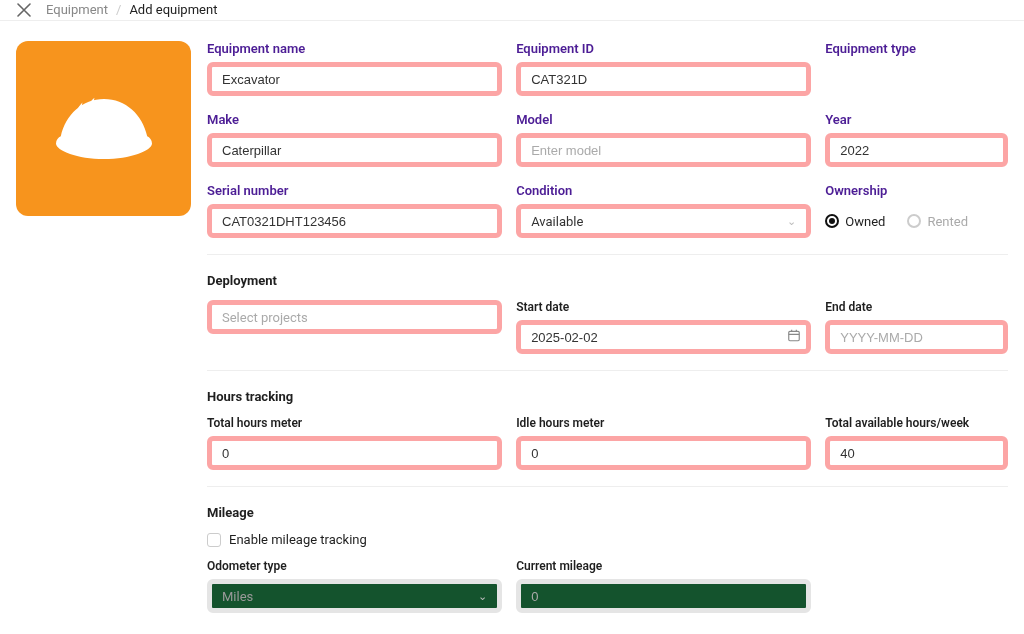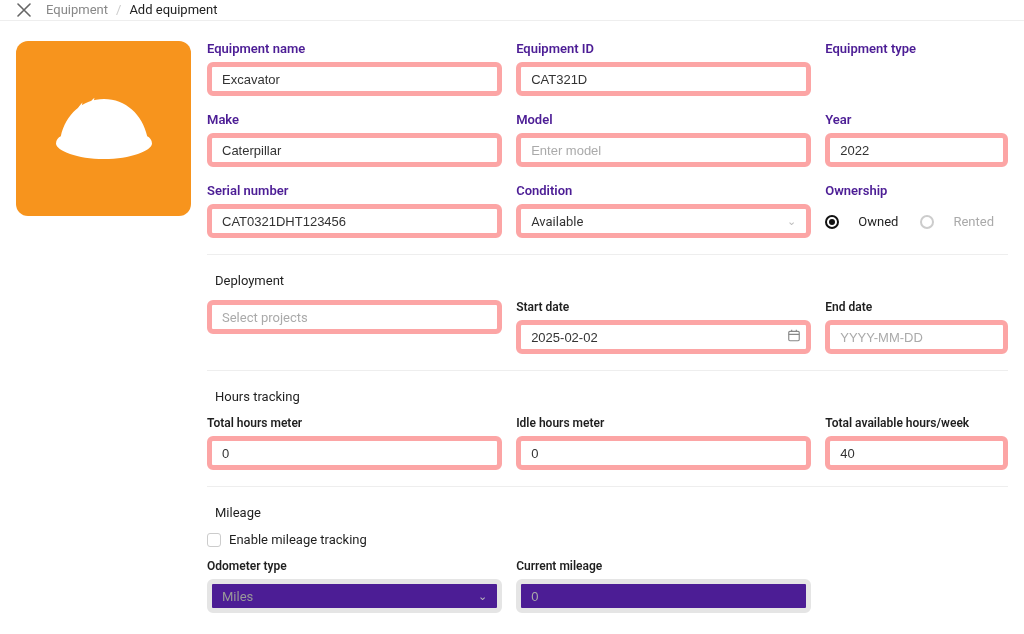--- a/index.html
+++ b/index.html
@@ -15,25 +15,25 @@
   .main { flex: 1; }
   .row { display: flex; gap: 14px; margin-bottom: 16px; }
   .col { flex: 1; display: flex; flex-direction: column; }
   .label { font-size: 13px; font-weight: 600; color: #4c1d95; margin-bottom: 6px; }
   .sublabel { font-size: 12px; font-weight: 600; color: #1f1f1f; margin-bottom: 6px; }
   .input, .select { height: 34px; border: 5px solid #fca5a5; border-radius: 6px; padding: 0 10px; font-size: 13px; color: #333; background: #fff; width: 100%; outline: none; display: flex; align-items: center; }
   .input::placeholder { color: #aaa; }
   .select { position: relative; justify-content: space-between; cursor: pointer; }
   .select .placeholder { color: #aaa; }
   .chevron { color: #bbb; font-size: 11px; margin-left: 6px; }
-  .input.disabled, .select.disabled { background: #4c1d95; color: #999; border-color: #e5e5e5; cursor: not-allowed; }
+  .input.disabled, .select.disabled { background: #14532d; color: #999; border-color: #e5e5e5; cursor: not-allowed; }
   .section-divider { border: none; border-top: 1px solid #eee; margin: 14px 0 18px 0; }
-  .section-title { font-size: 13px; font-weight: 400; margin-bottom: 12px; margin-left: 8px; }
+  .section-title { font-size: 13px; font-weight: 700; margin-bottom: 12px; }
   .radio-group { display: flex; align-items: center; gap: 22px; height: 34px; }
-  .radio { display: flex; align-items: flex-end; gap: 19px; cursor: pointer; font-size: 13px; }
+  .radio { display: flex; align-items: flex-start; gap: 6px; cursor: pointer; font-size: 13px; }
   .radio-dot { width: 14px; height: 14px; border-radius: 50%; border: 2px solid #ccc; position: relative; }
   .radio.checked .radio-dot { border-color: #111; }
   .radio.checked .radio-dot::after { content: ''; position: absolute; top: 2px; left: 2px; width: 6px; height: 6px; border-radius: 50%; background: #111; }
   .radio.muted { color: #aaa; }
   .checkbox-row { display: flex; align-items: center; gap: 8px; margin-bottom: 12px; font-size: 13px; cursor: pointer; }
   .checkbox { width: 14px; height: 14px; border: 1px solid #ccc; border-radius: 3px; }
   .date-input { position: relative; }
   .cal-icon { position: absolute; right: 10px; top: 50%; transform: translateY(-50%); color: #888; }
   .three-col .col:nth-child(1), .three-col .col:nth-child(2) { flex: 1.05; }
   .three-col .col:nth-child(3) { flex: 0.65; }

